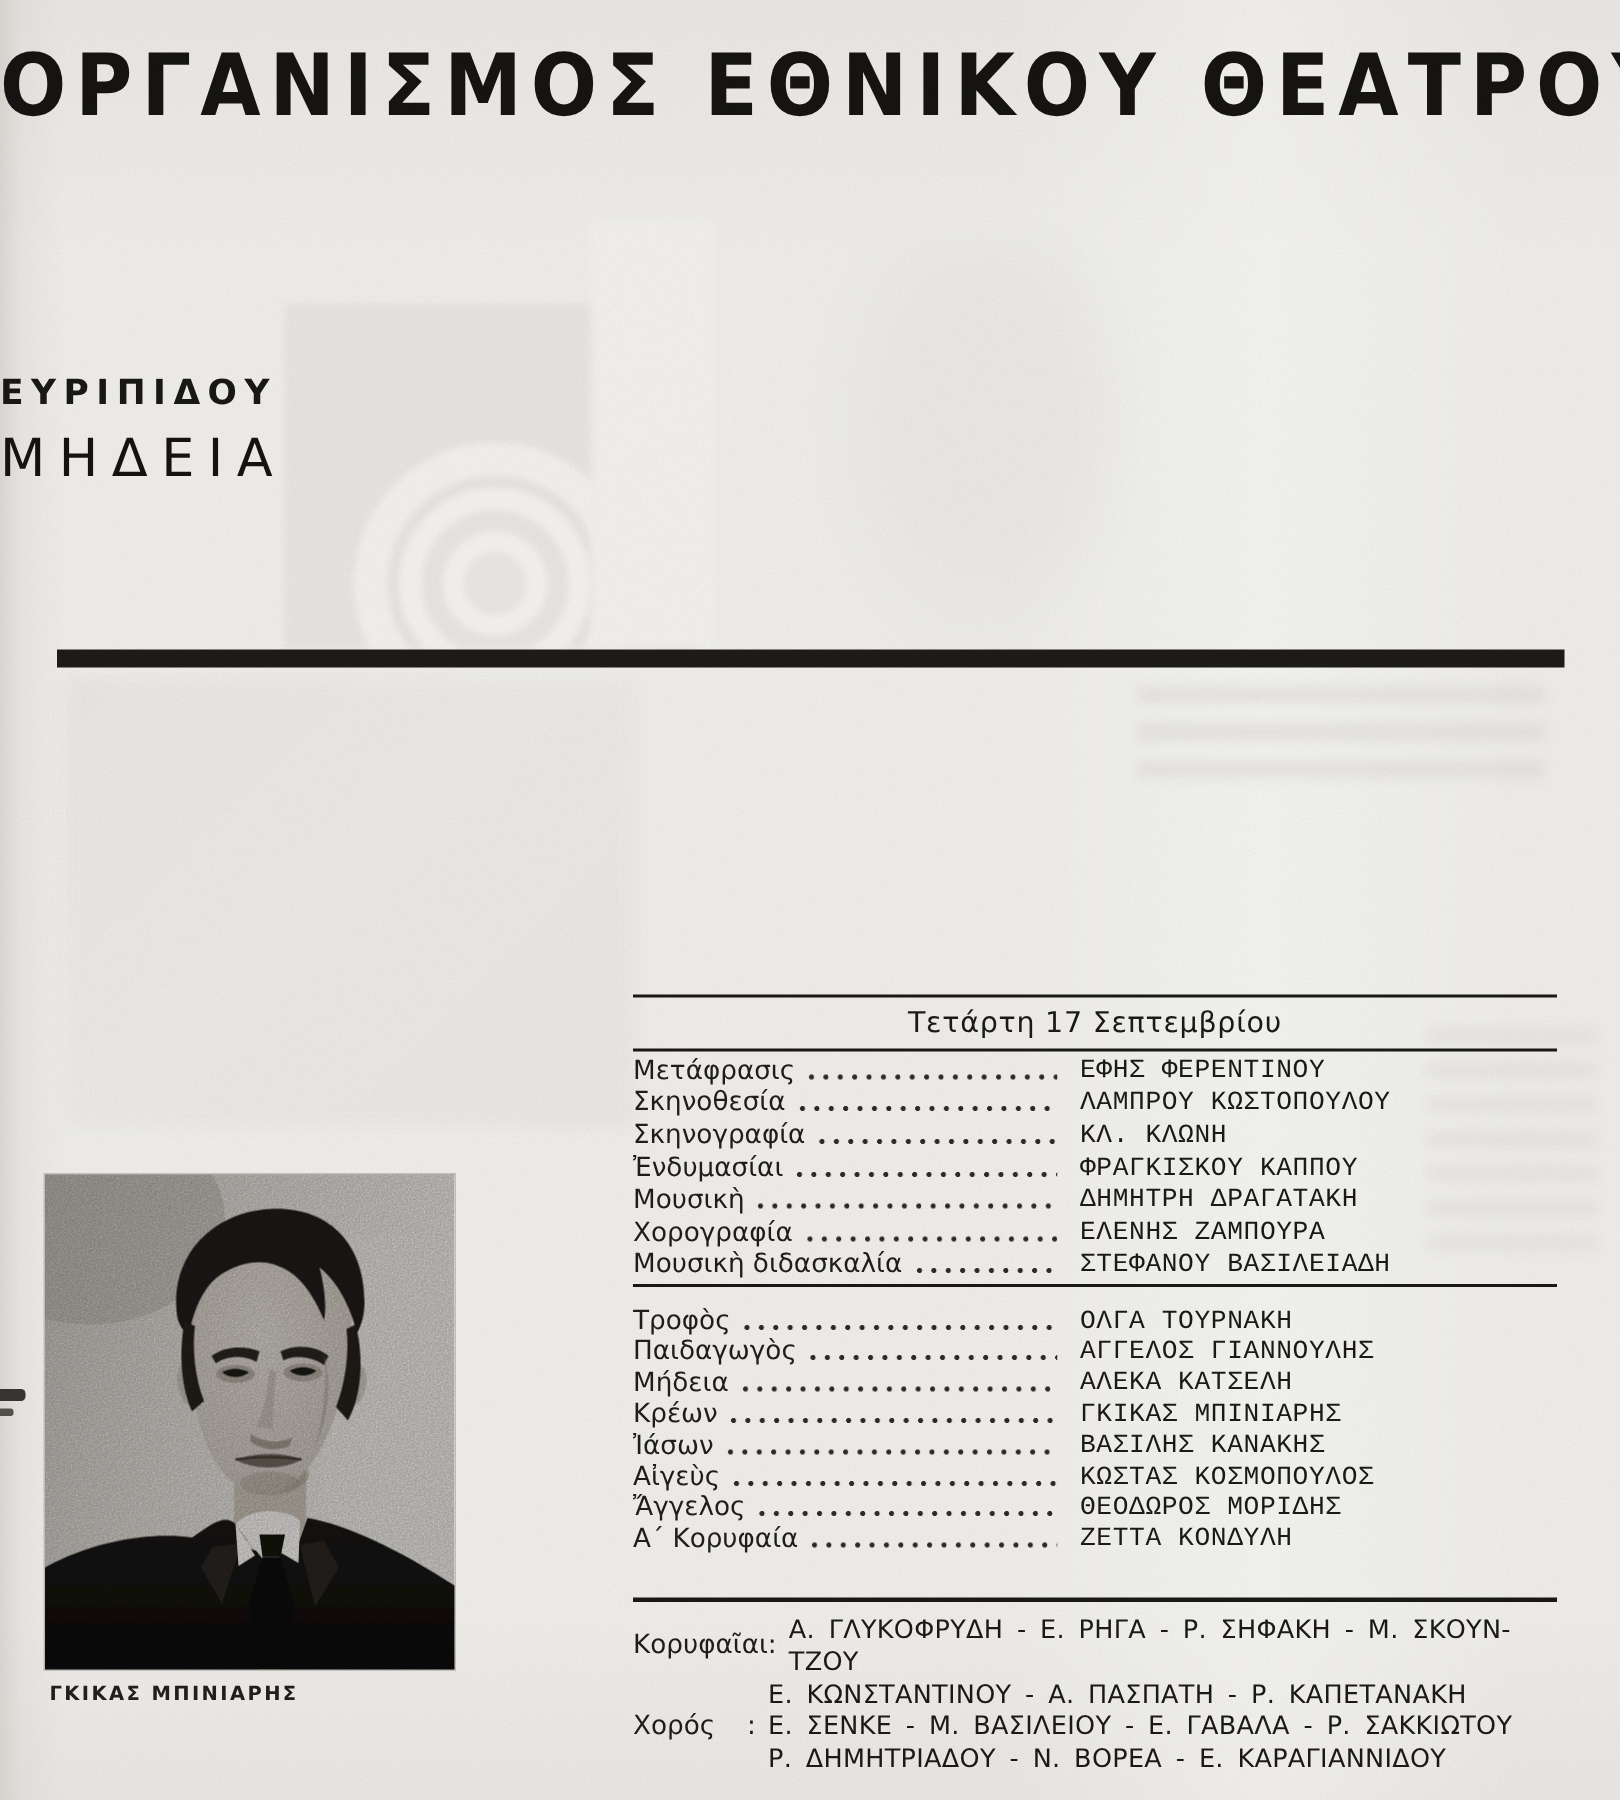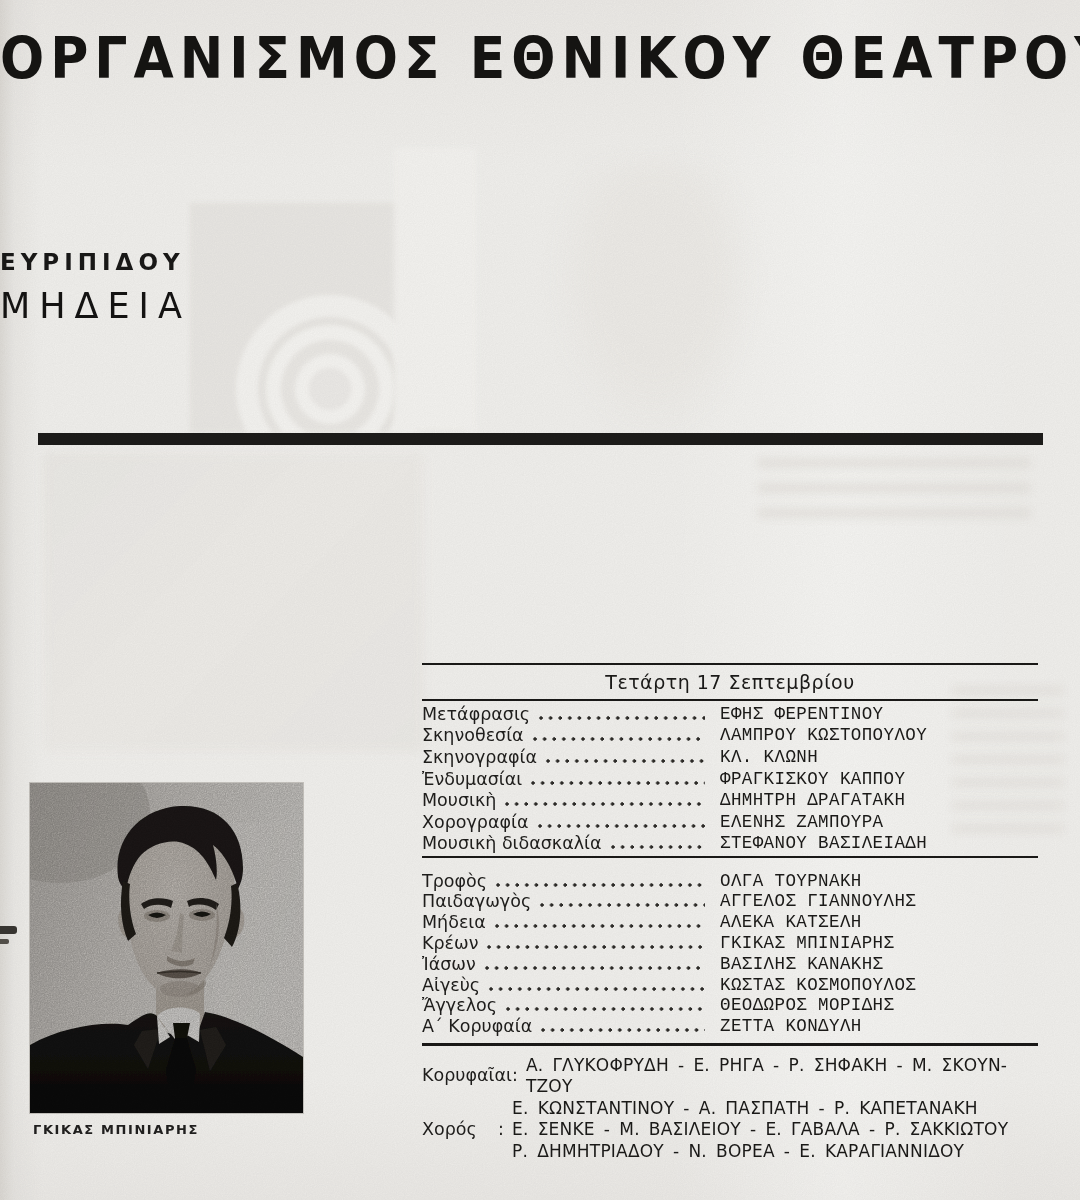--- a/index.html
+++ b/index.html
@@ -84,21 +84,21 @@
   .cell { flex:0 0 283px; display:flex; align-items:center; overflow:hidden; }
   .role { font-size:17.5px; white-space:nowrap; color:#201f1d; }
   .leader {
     flex:1 0 10px; height:6px; margin-left:8px; align-self:center; margin-top:8px;
     background-image: radial-gradient(circle at 3px 3px, #2e2c29 1.45px, rgba(0,0,0,0) 1.95px);
     background-size:9.6px 6px; background-repeat:repeat-x;
   }
   .name { margin-left:15px; font-size:17.5px; letter-spacing:.4px; white-space:nowrap; color:#1c1b19;font-family:Liberation Mono, monospace; }
   .cast {
     margin-top:2px; border-top:2px solid #1b1a18; border-bottom:3px solid #1b1a18;
-    padding:12px 0 6px;
+    padding:12px 0 28px;
   }
   .ensembles { margin-top:9px; }
   .ens-row { display:flex; align-items:center; }
   .ens-label { flex:0 0 76px; font-size:17.5px; line-height:21.5px; color:#201f1d; white-space:nowrap; }
   .ens-colon { flex:0 0 14px; font-size:17.5px; line-height:21.5px; }
   .ens-lines { flex:1; }
   .ens-line { font-size:17px; line-height:21.5px; letter-spacing:.2px; word-spacing:3.5px; white-space:nowrap; color:#1c1b19; }
 
   .grain-overlay { position:absolute; inset:0; pointer-events:none; opacity:.05; }
 </style>

